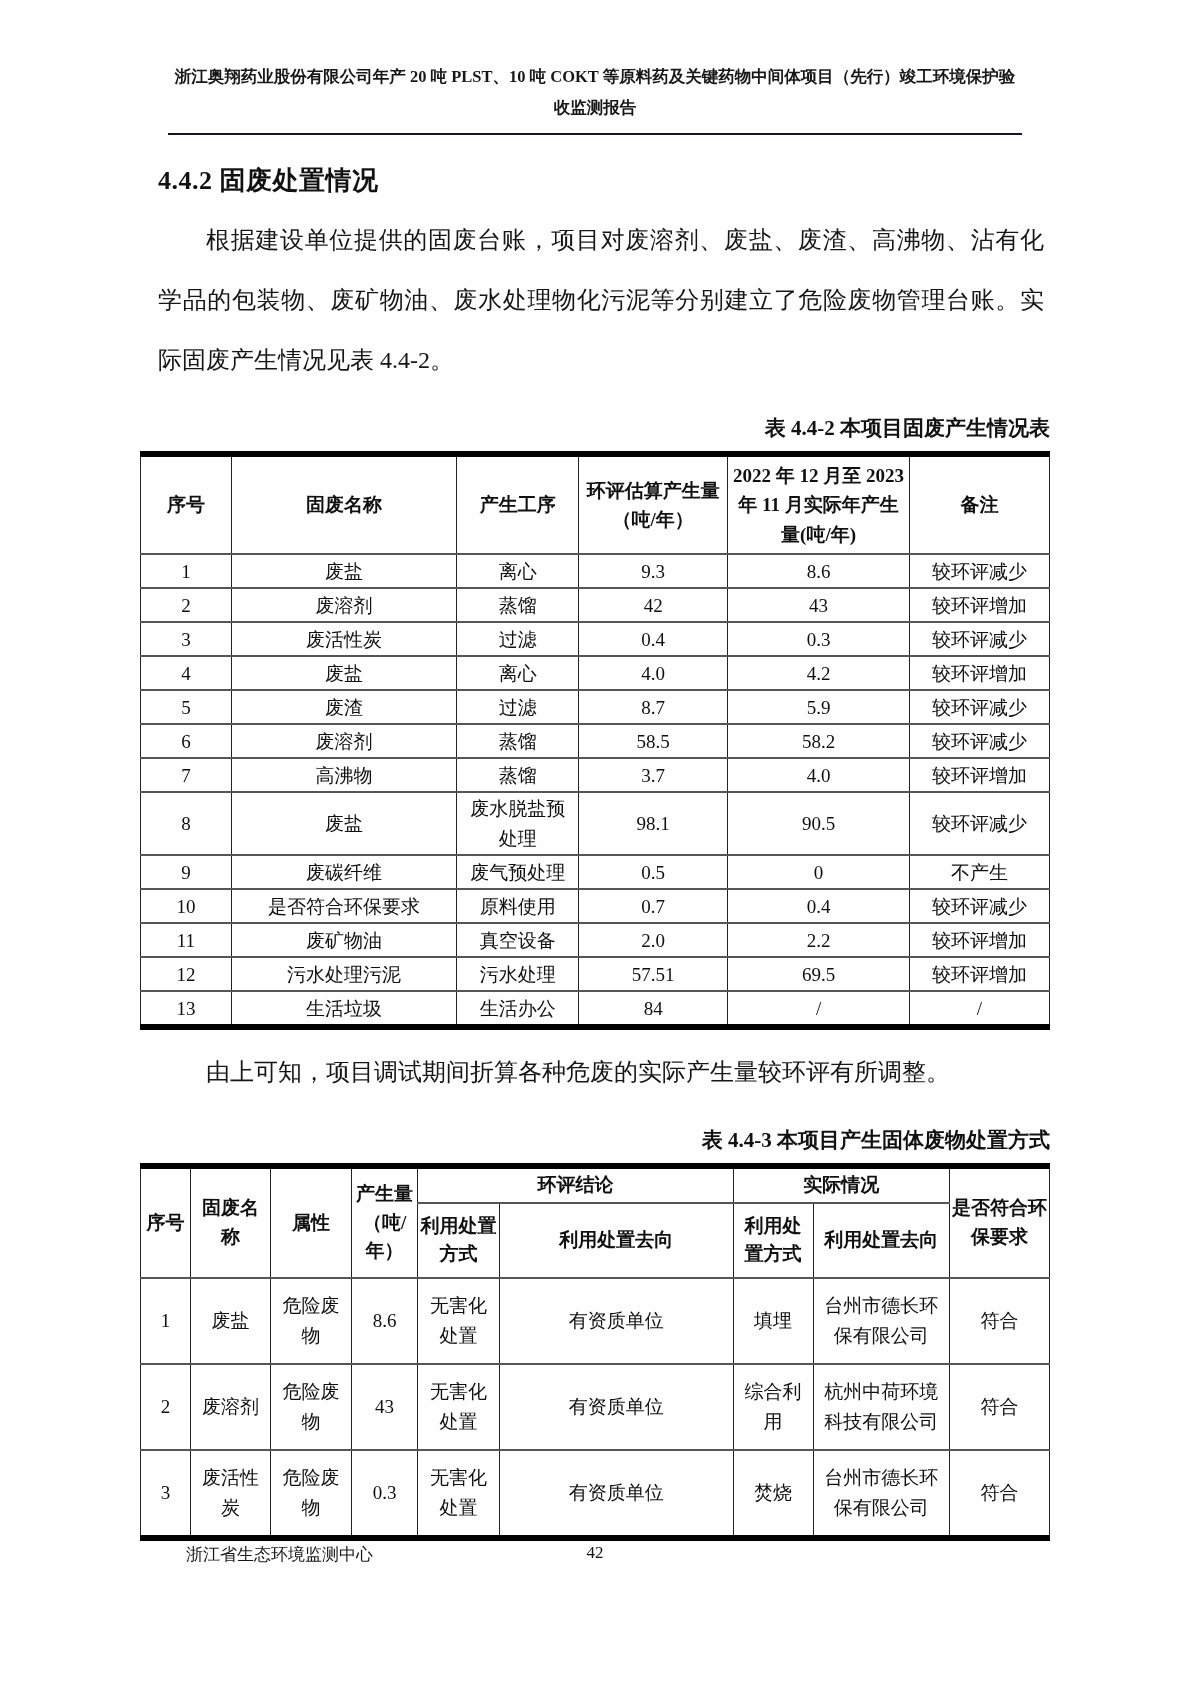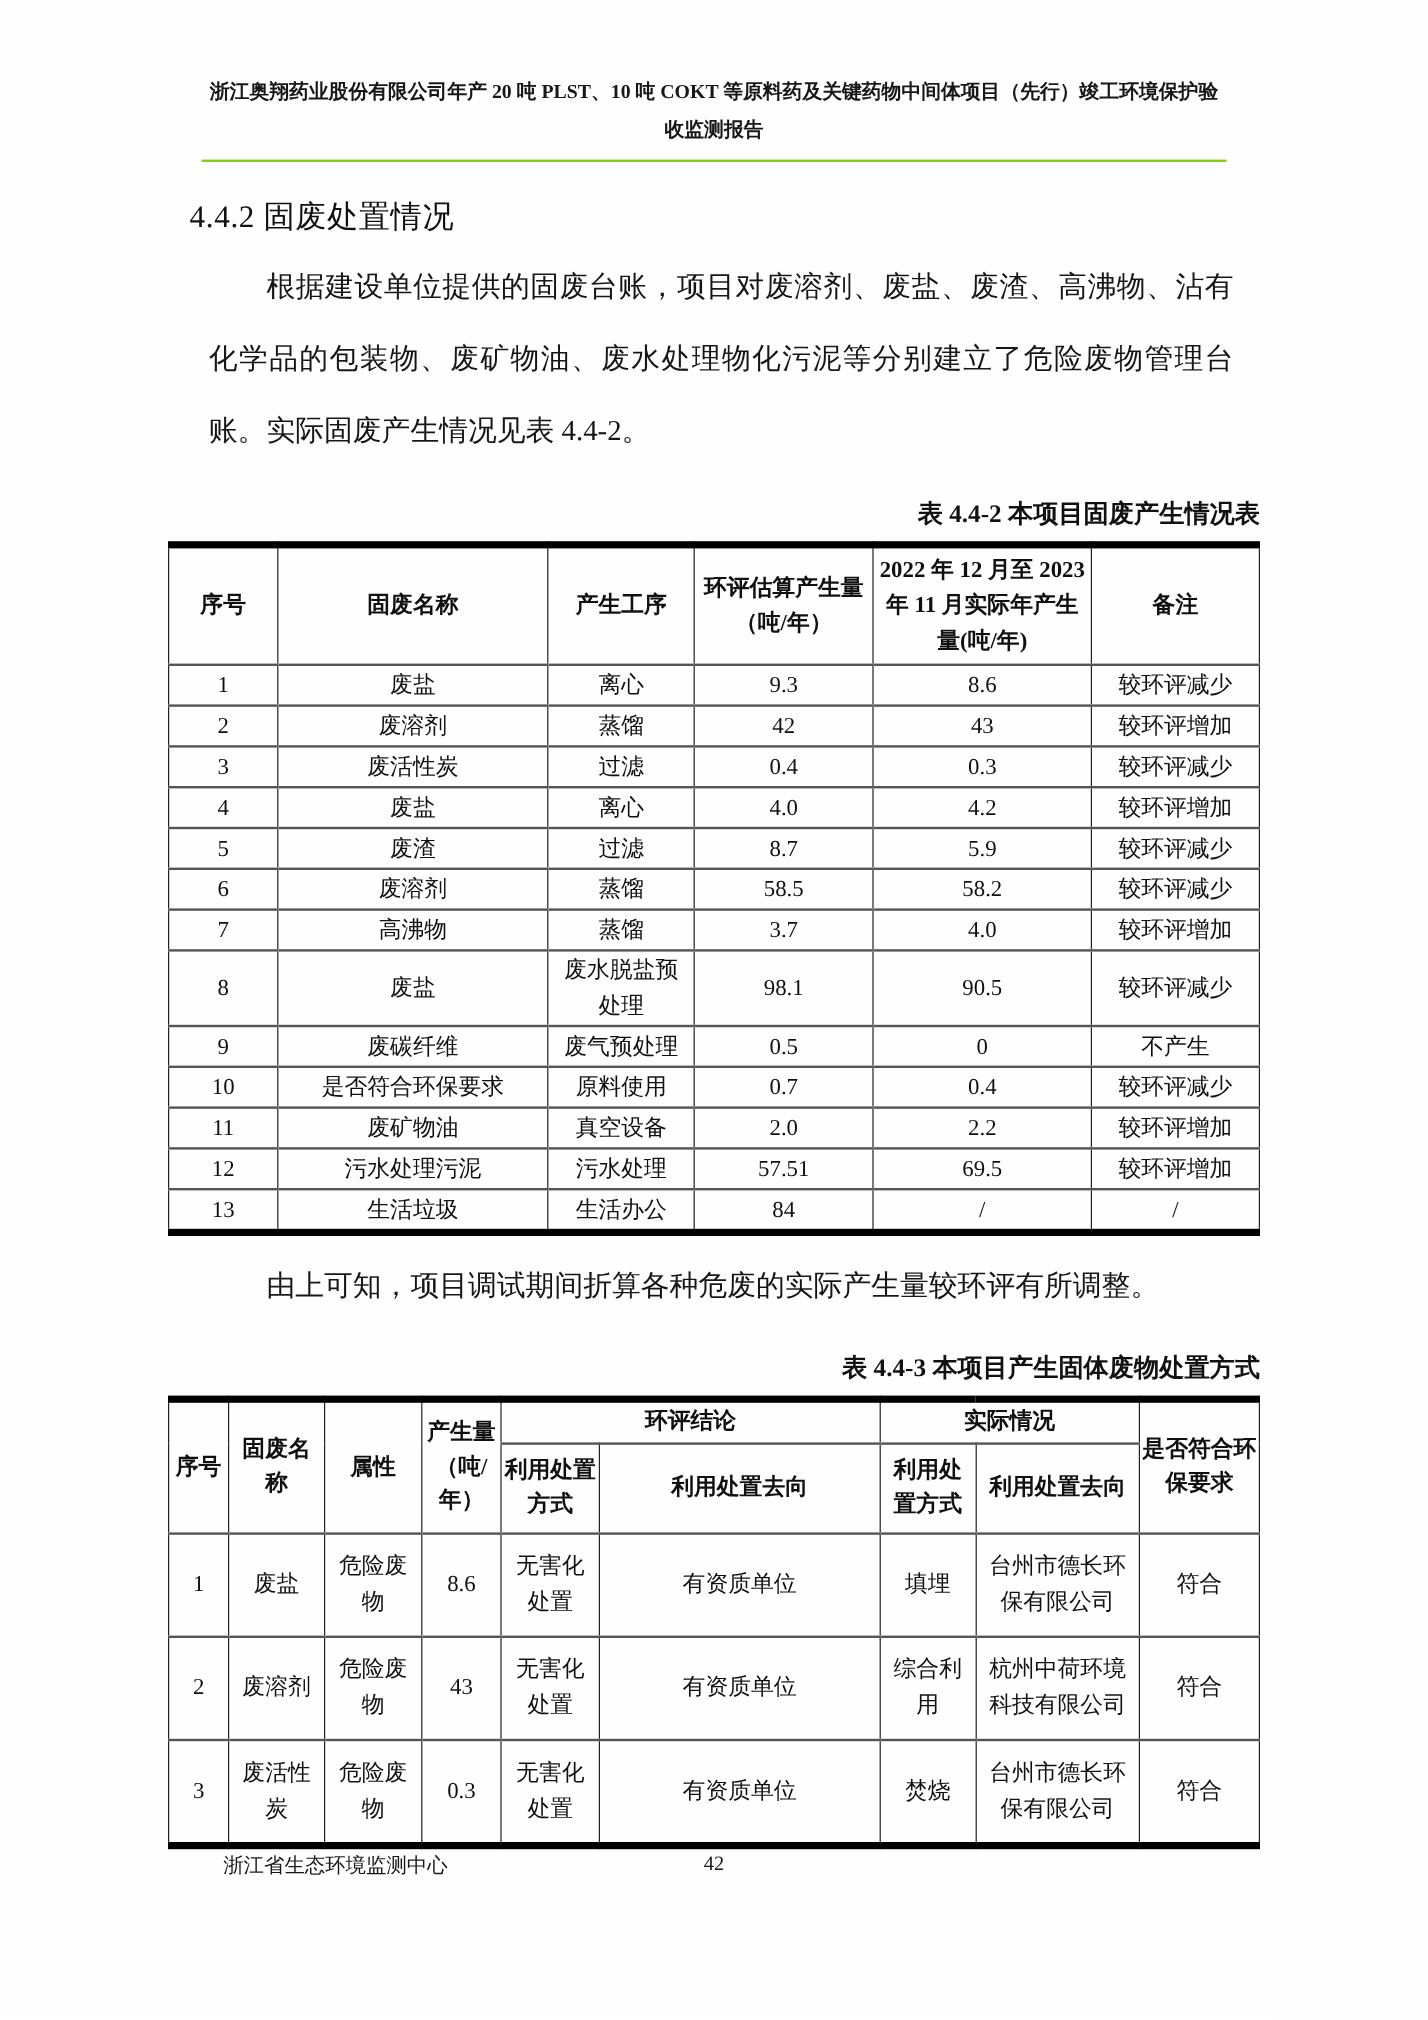--- a/index.html
+++ b/index.html
@@ -5,31 +5,31 @@
   html,body{margin:0;padding:0;background:#fff;}
   .doc{
     width:1190px;height:1683px;position:relative;overflow:hidden;
     background:#fefefe;color:#111;
     font-family:"Liberation Serif","DejaVu Serif",serif;
   }
   .content{padding:0 140px;}
   
   .page-header{
     margin:0 28px;padding-top:62px;padding-bottom:10px;
-    border-bottom:2px solid #84cc16;
+    border-bottom:2px solid #0f172a;
     text-align:center;font-size:16.5px;line-height:1.85;
     font-weight:bold;color:#171717;
   }
   
   .section-heading{
-    margin:28px 0 0 18px;font-size:26px;font-weight:normal;letter-spacing:0.5px;
+    margin:28px 0 0 18px;font-size:26px;font-weight:bold;letter-spacing:0.5px;
   }
   .para{
     font-size:24px;line-height:60px;text-align:justify;
-    margin:12px 16px 0;padding:0 6px 0 18px;text-indent:2em;color:#161616;
+    margin:12px 0 0;padding:0 6px 0 18px;text-indent:2em;color:#161616;
   }
   .table-title{
     margin-top:24px;text-align:right;font-size:21px;font-weight:bold;
   }
   table{
     width:100%;border-collapse:collapse;table-layout:fixed;
     border-top:6px solid #000;border-bottom:6px solid #000;
     margin-top:9px;font-size:19px;
   }
   th,td{

